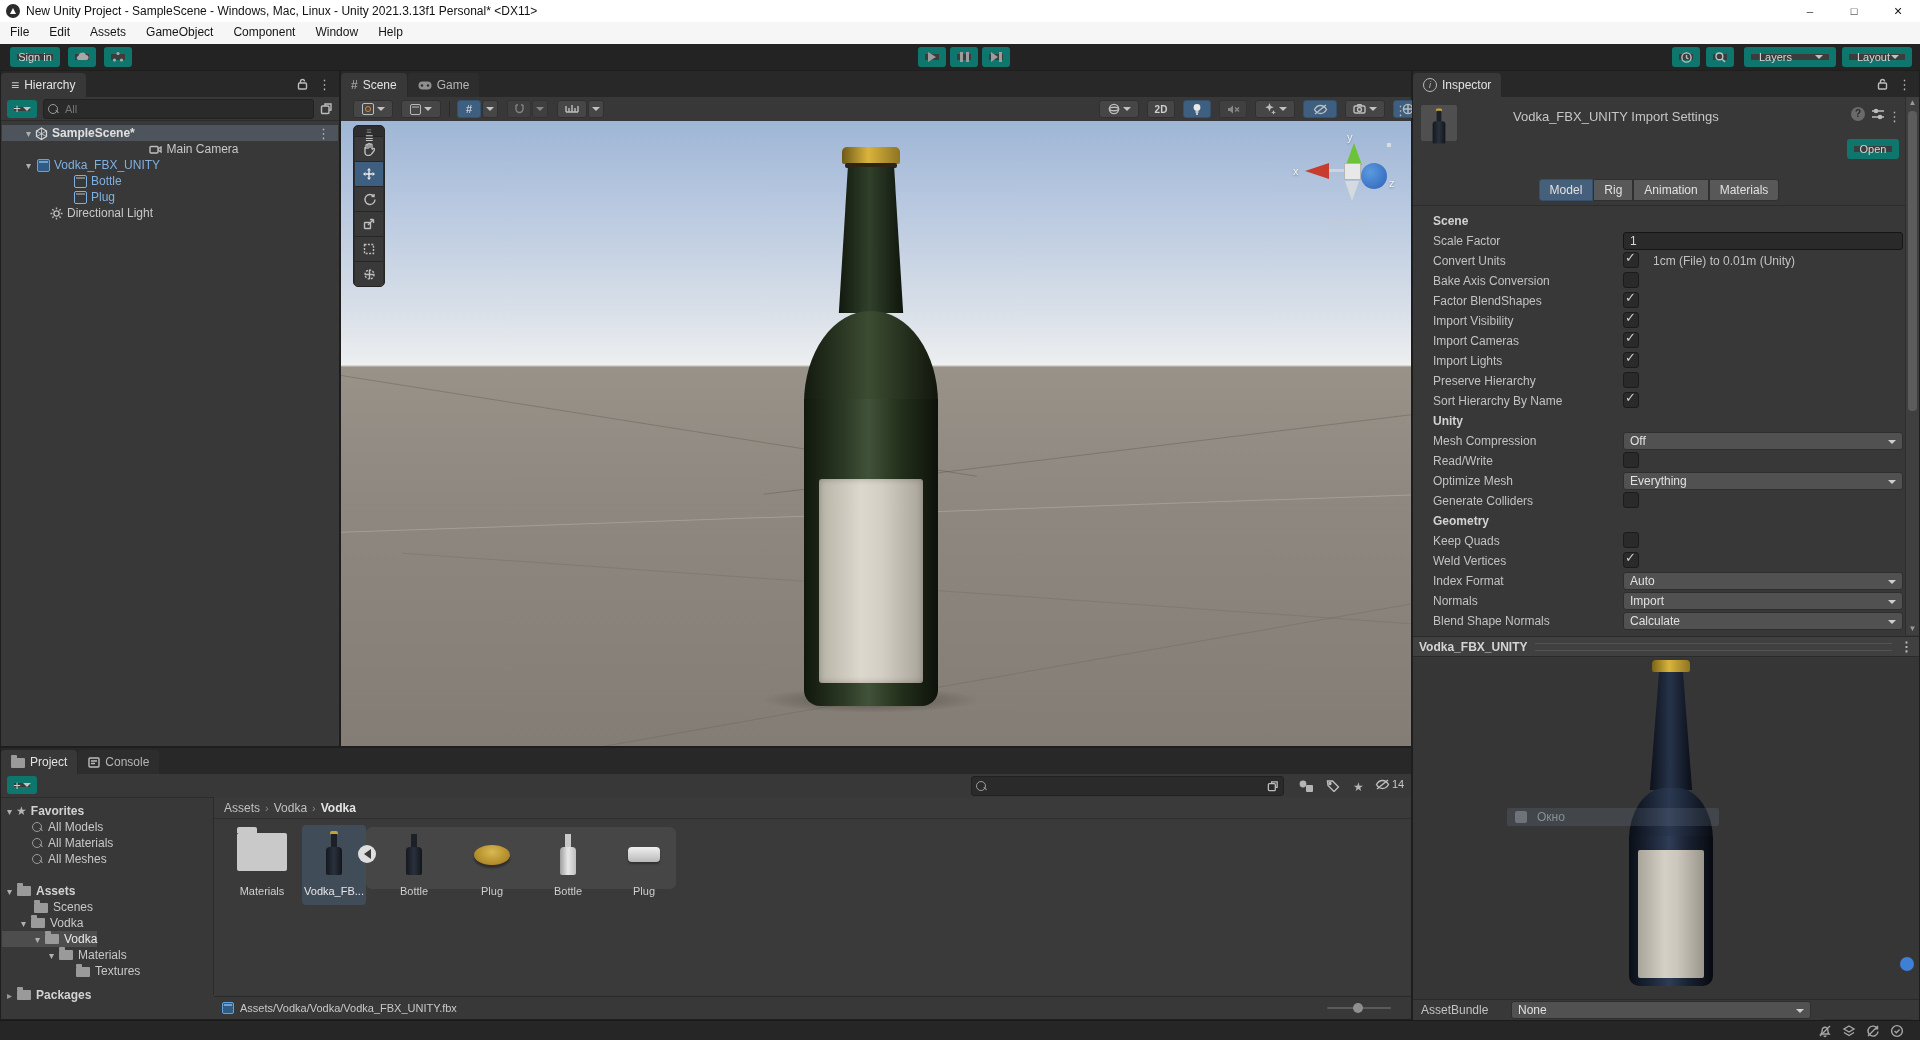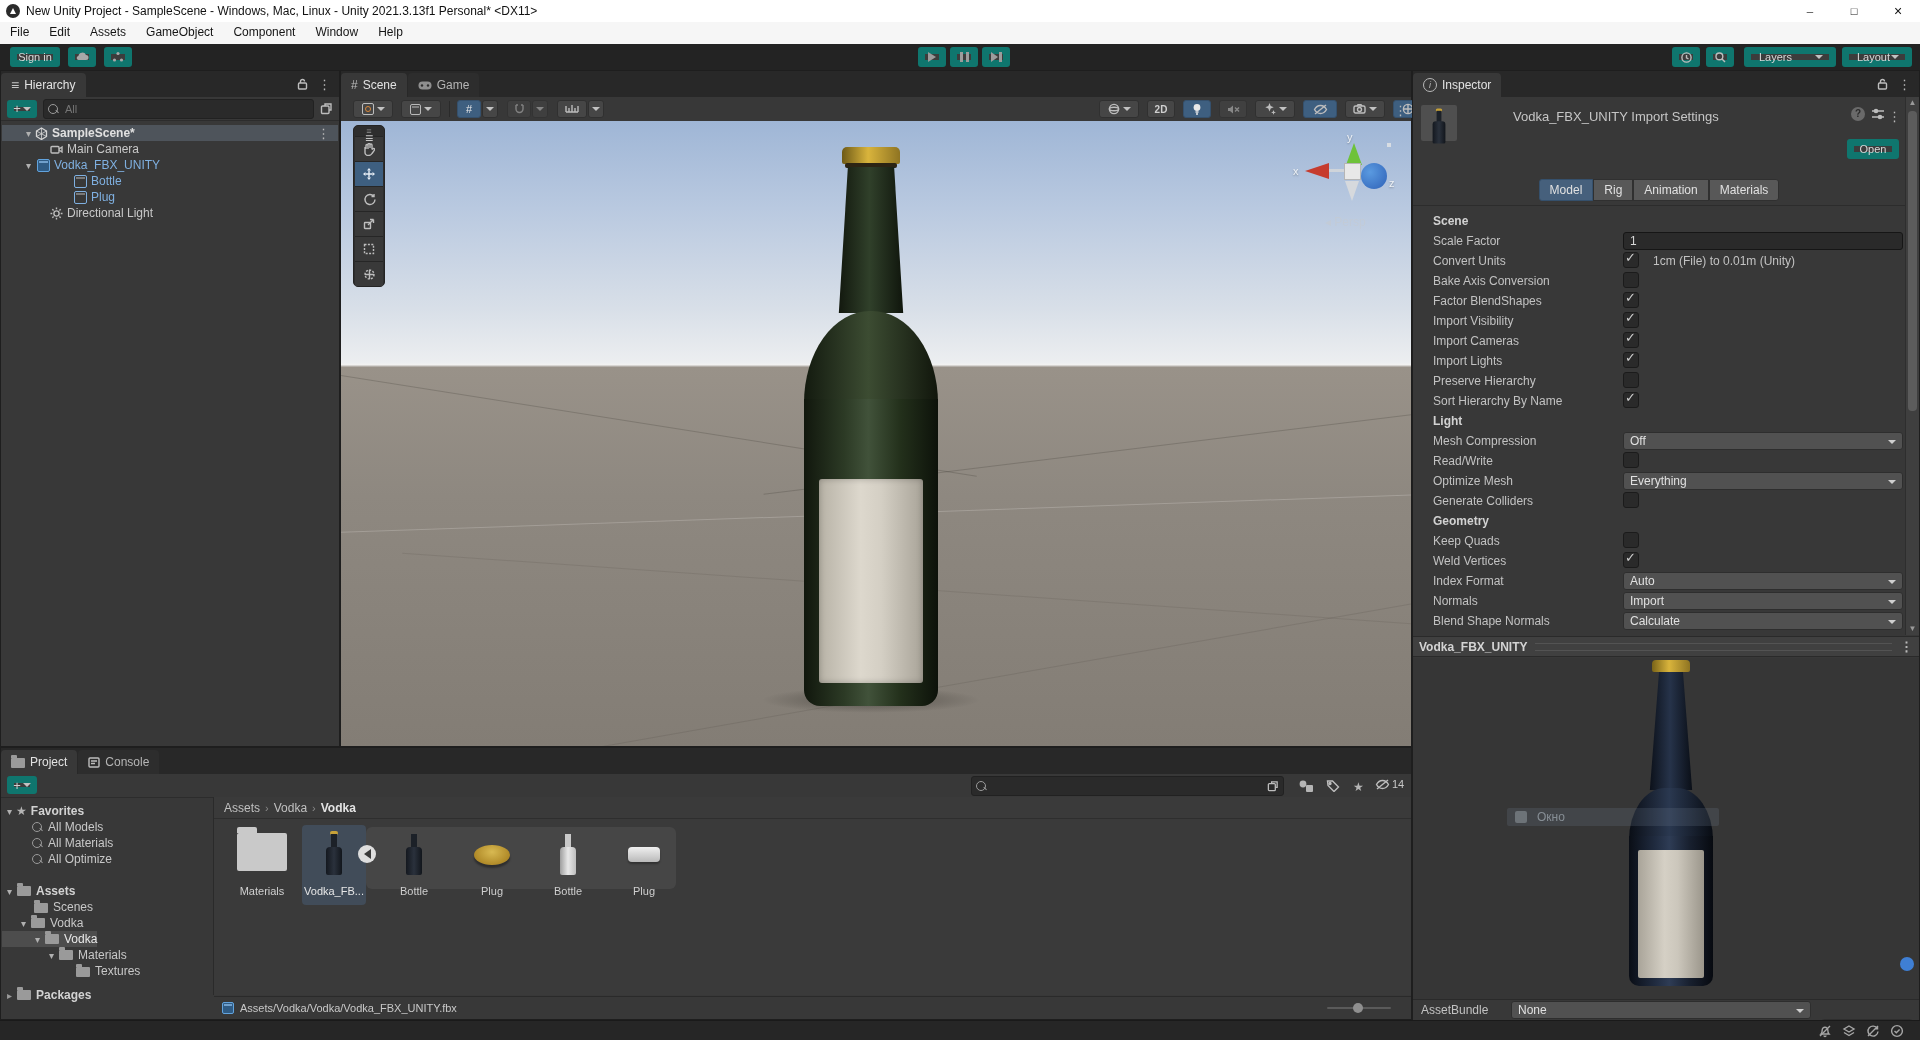--- a/index.html
+++ b/index.html
@@ -235,21 +235,21 @@
     <div style="position:absolute;left:0;top:50px;right:0;bottom:0;">
       <div class="hi-row sel" style="top:4px;">
         <span class="caret-d" style="margin-left:24px;"></span>
         <svg width="13" height="13" viewBox="0 0 13 13" style="margin-left:4px;">
             <polygon points="6.5,1 11.5,4 11.5,9.5 6.5,12.5 1.5,9.5 1.5,4" fill="none" stroke="#d6d6d6" stroke-width="1.3"></polygon>
             <path d="M6.5 1v11.5M1.5 4l10 5.5M11.5 4l-10 5.5" stroke="#d6d6d6" stroke-width="0.8"></path>
           </svg>
         <span class="nm" style="font-weight:bold;color:#e0e0e0;">SampleScene*</span>
         <span class="kebab" style="margin-left:auto;margin-right:8px;"></span>
       </div>
-      <div class="hi-row" style="top:20px;">
+      <div class="hi-row" style="top:20px;justify-content:center;">
         <svg class="lic" width="13" height="11" viewBox="0 0 13 11" style="margin-left:48px;">
             <rect x="1" y="2.5" width="8" height="6.5" rx="1"></rect>
             <path d="M9 5l3-2v5l-3-2"></path>
           </svg>
         <span class="nm">Main Camera</span>
       </div>
       <div class="hi-row" style="top:36px;">
         <span class="caret-d" style="margin-left:24px;"></span>
         <span class="cube-ic pf" style="margin-left:6px;"></span>
         <span class="nm blue">Vodka_FBX_UNITY</span>
@@ -529,21 +529,21 @@
         </div>
       <div class="irow">
           <span class="lbl">Preserve Hierarchy</span>
           <span class="ctl cb"></span>
         </div>
       <div class="irow">
           <span class="lbl">Sort Hierarchy By Name</span>
           <span class="ctl cb checked"></span>
         </div>
       <div class="irow hdr">
-          <span class="lbl">Light</span>
+          <span class="lbl">Unity</span>
         </div>
       <div class="irow">
           <span class="lbl">Mesh Compression</span>
           <div class="ctl dd"><span>Off</span></div>
         </div>
       <div class="irow">
           <span class="lbl">Read/Write</span>
           <span class="ctl cb"></span>
         </div>
       <div class="irow">
@@ -668,21 +668,21 @@
       <div class="pj-row" style="top:22px;">
           <span class="mini-mag" style="margin-left:30px;"></span>
           <span style="margin-left:6px;">All Models</span>
         </div>
       <div class="pj-row" style="top:38px;">
           <span class="mini-mag" style="margin-left:30px;"></span>
           <span style="margin-left:6px;">All Materials</span>
         </div>
       <div class="pj-row" style="top:54px;">
           <span class="mini-mag" style="margin-left:30px;"></span>
-          <span style="margin-left:6px;">All Optimize</span>
+          <span style="margin-left:6px;">All Meshes</span>
         </div>
       <div class="pj-row" style="top:86px;">
           <span class="caret-d" style="margin-left:5px;"></span>
           <span class="folder-ic" style="margin:0 5px 0 5px;"></span>
           <b style="color:#d2d2d2;">Assets</b>
         </div>
       <div class="pj-row" style="top:102px;">
           <span class="folder-ic" style="margin-left:32px;margin-right:5px;"></span>
           <span>Scenes</span>
         </div>

